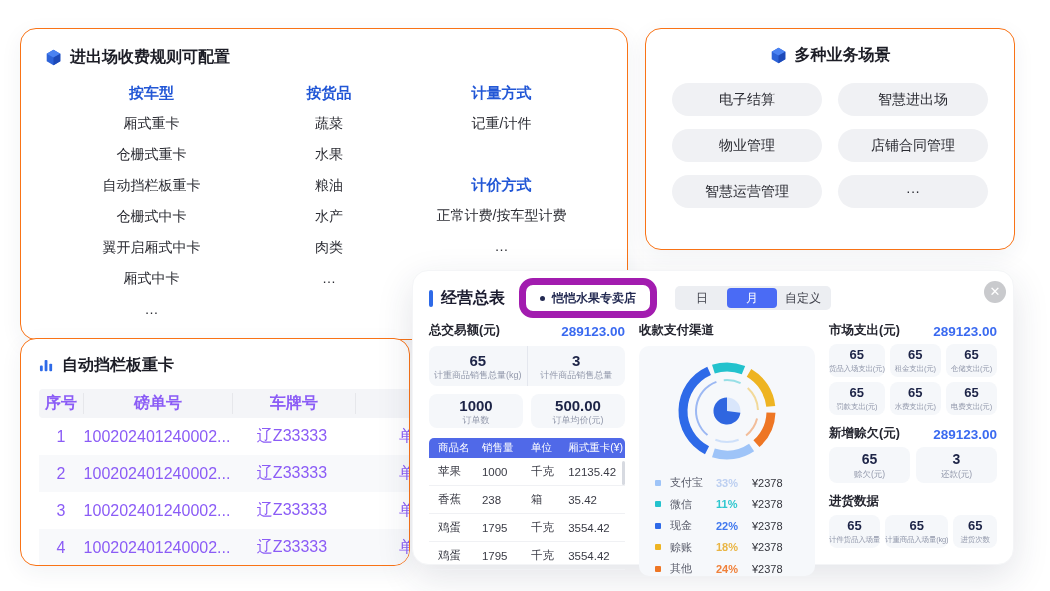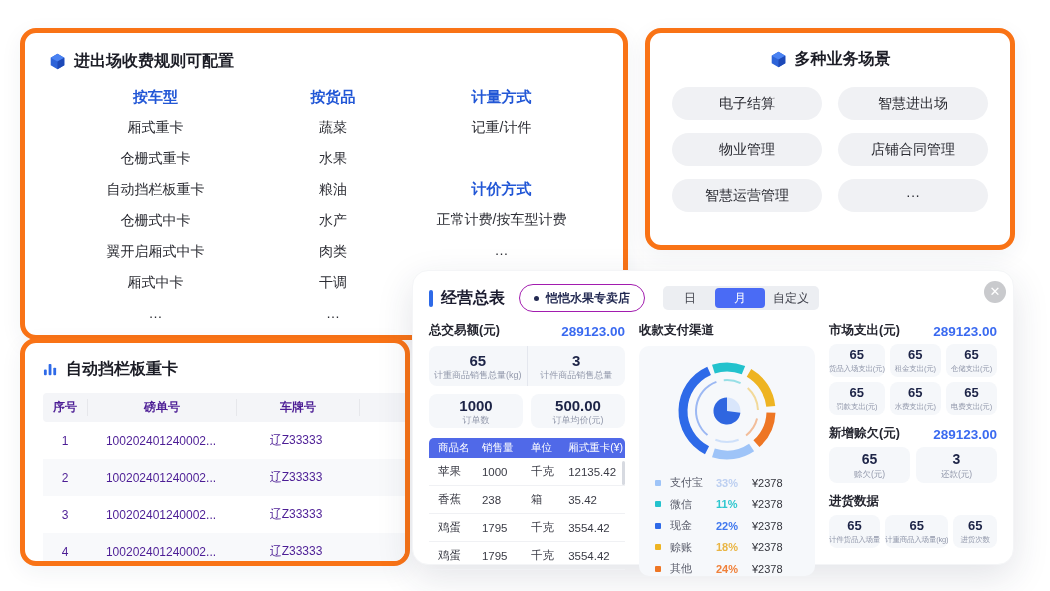--- a/index.html
+++ b/index.html
@@ -1,50 +1,50 @@
 <!DOCTYPE html>
 <html><head>
 <meta charset="utf-8">
 <style>
   html,body{margin:0;padding:0;}
   body{font-family:"Liberation Sans","DejaVu Sans",sans-serif;background:#fff;}
   .page{position:relative;width:1050px;height:591px;background:#ffffff;overflow:hidden;}
-  .card{position:absolute;background:#fff;border:5px solid #f97316;border-radius:16px;
+  .card{position:absolute;background:#fff;border:1px solid #f97316;border-radius:16px;
         box-shadow:0 6px 22px rgba(40,50,80,.06);box-sizing:border-box;}
   
   #card-rules{left:20px;top:28px;width:608px;height:312px;padding:18px 24px;}
   .card-head{display:flex;align-items:center;gap:8px;}
   .card-title{font-size:16px;font-weight:bold;color:#1c1d26;}
   .rules-grid{display:grid;grid-template-columns:205px 150px 1fr;padding:10px 4px 0 4px;}
   .rule-col{text-align:center;}
   .rule-head{height:30px;line-height:30px;font-size:15px;font-weight:bold;color:#2257d6;}
   .rule-item{height:31px;line-height:31px;font-size:14px;color:#2b2c33;}
   
   #card-scenarios{left:645px;top:28px;width:370px;height:222px;padding:16px 24px;}
   #card-scenarios .card-head{justify-content:center;}
   .pill-grid{display:grid;grid-template-columns:150px 150px;gap:13px 16px;justify-content:center;margin-top:17px;}
   .pill{height:33px;line-height:33px;background:#f0f1f4;border-radius:17px;text-align:center;
         font-size:14px;font-weight:500;color:#2b2c33;cursor:pointer;}
   
   #card-report{left:20px;top:338px;width:390px;height:228px;padding:16px 0 0 18px;overflow:hidden;}
-  .rtable{width:530px;margin-top:13px;font-size:12px;color:#4c1d95;}
+  .rtable{width:530px;margin-top:13px;font-size:16px;color:#8b5cf6;}
   .rt-head{display:flex;height:29px;align-items:center;background:#f4f5f8;border-radius:4px;font-weight:600;}
   .rt-row{display:flex;height:37px;align-items:center;}
   .rt-row.zebra{background:#f8f9fb;}
   .rc{text-align:center;}
   .rc1{width:44px;}.rc2{width:148px;}.rc3{width:122px;}.rc4{width:140px;}
   .rt-head .rc:not(.rc1){border-left:1px solid #e6e7eb;}
   
   #card-summary{left:412px;top:270px;width:602px;height:295px;padding:13px 16px 0 16px;
         box-shadow:0 12px 36px rgba(40,50,80,.13);z-index:5;border:1px solid #f4f5f7;}
   .sum-head{display:flex;align-items:center;height:28px;}
   .accent-bar{width:4px;height:17px;background:#2e6ae8;border-radius:2px;margin-right:8px;}
   .sum-title{font-size:16px;font-weight:bold;color:#1c1d30;}
   .store-pill{display:flex;align-items:center;gap:7px;margin-left:14px;height:26px;padding:0 14px;
-        border:1px solid #a21caf;border-radius:14px;background:#fff;cursor:pointer;}
+        border:7px solid #a21caf;border-radius:14px;background:#fff;cursor:pointer;}
   .store-dot{width:5px;height:5px;border-radius:50%;background:#232a52;}
   .store-name{font-size:12px;font-weight:bold;color:#232a52;}
   .tabs{display:flex;align-items:center;margin-left:18px;background:#eceef2;border-radius:5px;padding:2px;height:24px;box-sizing:border-box;}
   .tab{min-width:34px;padding:0 8px;height:20px;line-height:20px;text-align:center;font-size:12px;color:#41434d;
         border-radius:4px;cursor:pointer;}
   .tab.active{background:#4a6bf5;color:#fff;}
   .close-btn{position:absolute;right:7px;top:10px;width:22px;height:22px;border-radius:50%;background:#c9cacd;
         color:#fff;font-size:13px;line-height:22px;text-align:center;cursor:pointer;}
   .sum-body{display:flex;gap:14px;margin-top:9px;}
   .colA{width:196px;}.colB{width:176px;}.colC{flex:1;}
@@ -112,21 +112,20 @@
         <div class="rule-item">厢式中卡</div>
         <div class="rule-item">…</div>
       </div>
       <div class="rule-col">
         <div class="rule-head">按货品</div>
         <div class="rule-item">蔬菜</div>
         <div class="rule-item">水果</div>
         <div class="rule-item">粮油</div>
         <div class="rule-item">水产</div>
         <div class="rule-item">肉类</div>
-        <div class="rule-item">干调</div>
         <div class="rule-item">…</div>
       </div>
       <div class="rule-col">
         <div class="rule-head">计量方式</div>
         <div class="rule-item">记重/计件</div>
         <div class="rule-item"></div>
         <div class="rule-head">计价方式</div>
         <div class="rule-item">正常计费/按车型计费</div>
         <div class="rule-item">…</div>
       </div>

